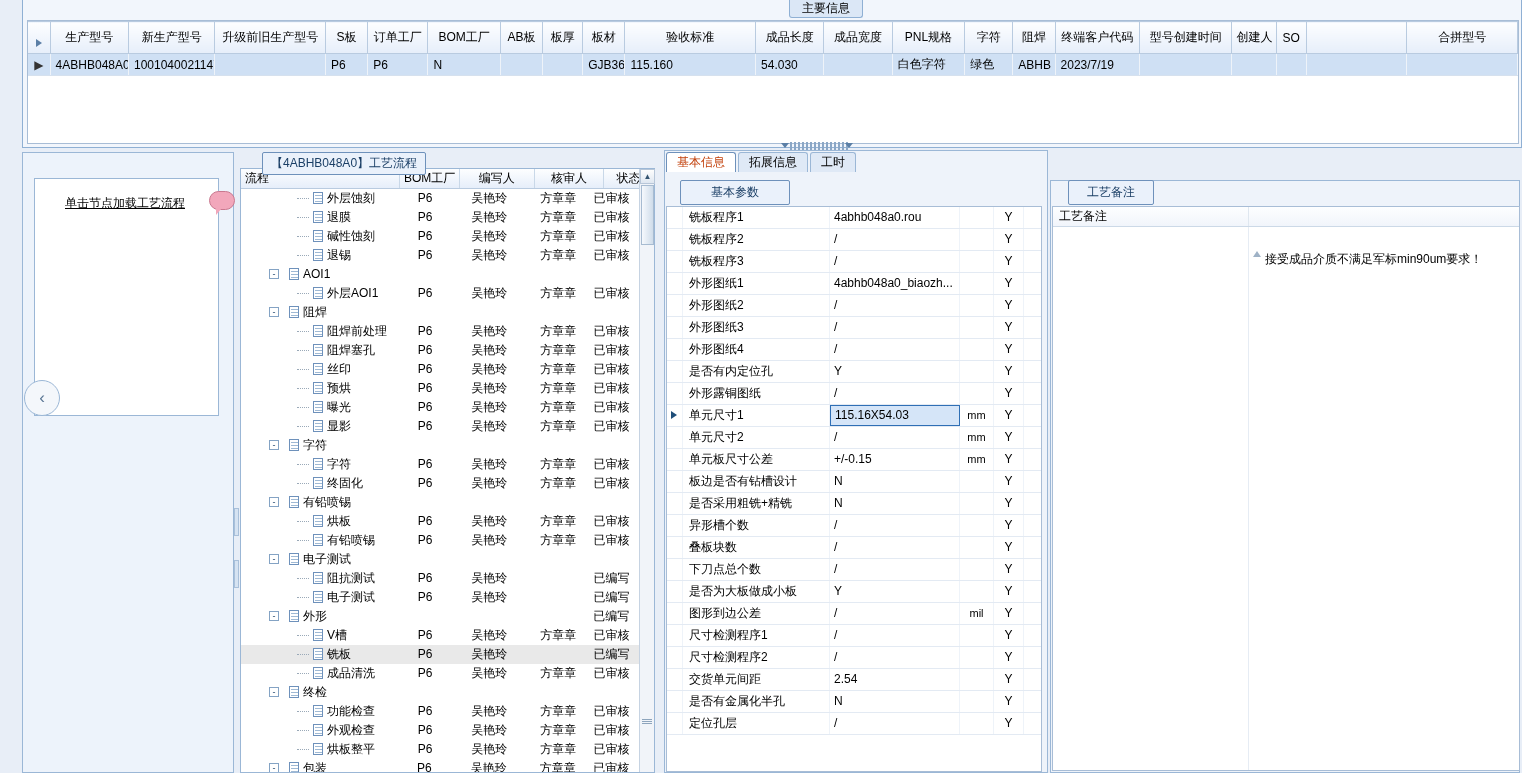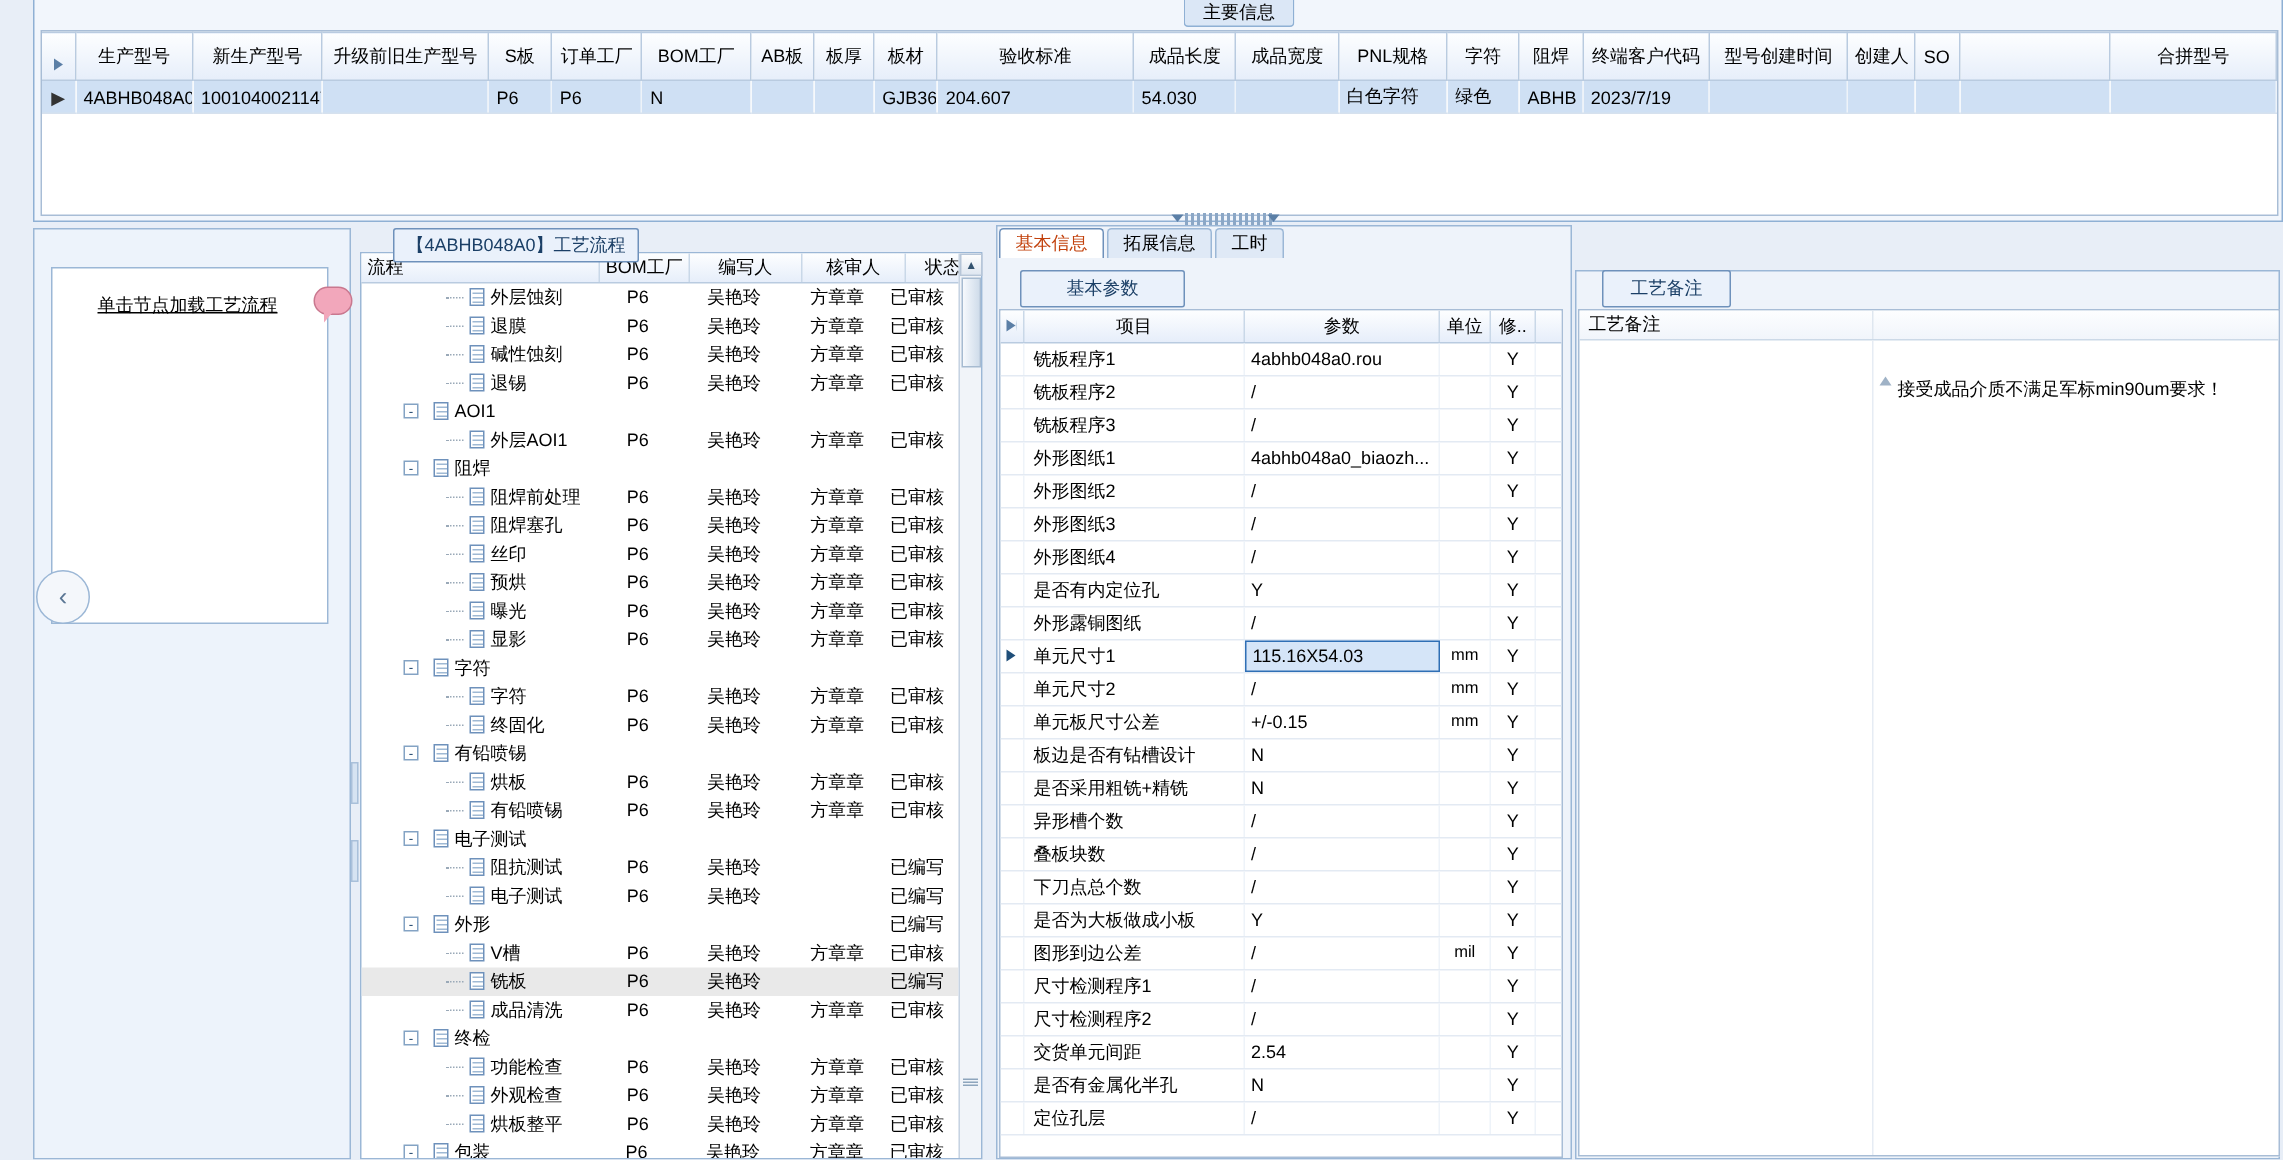--- a/index.html
+++ b/index.html
@@ -343,21 +343,21 @@
             <td class="rowmark">▶</td>
             <td>4ABHB048A0</td>
             <td>10010400211475</td>
             <td></td>
             <td>P6</td>
             <td>P6</td>
             <td>N</td>
             <td></td>
             <td></td>
             <td>GJB362B-2009</td>
-            <td>204.607</td>
+            <td>115.160</td>
             <td>54.030</td>
             <td></td>
             <td>白色字符</td>
             <td>绿色</td>
             <td>ABHB</td>
             <td>2023/7/19</td>
             <td></td>
             <td></td>
             <td></td>
             <td></td>
@@ -624,29 +624,20 @@
   <div class="dots-arrow-r"></div>
 
   <div class="tabs-row">
     <div class="tab active">基本信息</div>
     <div class="tab">拓展信息</div>
     <div class="tab">工时</div>
   </div>
   <div class="section-tab">基本参数</div>
 
   <div class="param-grid">
-    <div class="pg-head">
-      <div class="pg-c0">
-          <div class="corner-tri"></div>
-        </div>
-      <div class="pg-c1">项目</div>
-      <div class="pg-c2">参数</div>
-      <div class="pg-c3">单位</div>
-      <div class="pg-c4">修..</div>
-    </div>
     <div id="param-rows">
         <div class="prow">
           <div class="p0"></div>
           <div class="p1">铣板程序1</div>
           <div class="p2">4abhb048a0.rou</div>
           <div class="p3"></div>
           <div class="p4">Y</div>
         </div>
         <div class="prow">
           <div class="p0"></div>

